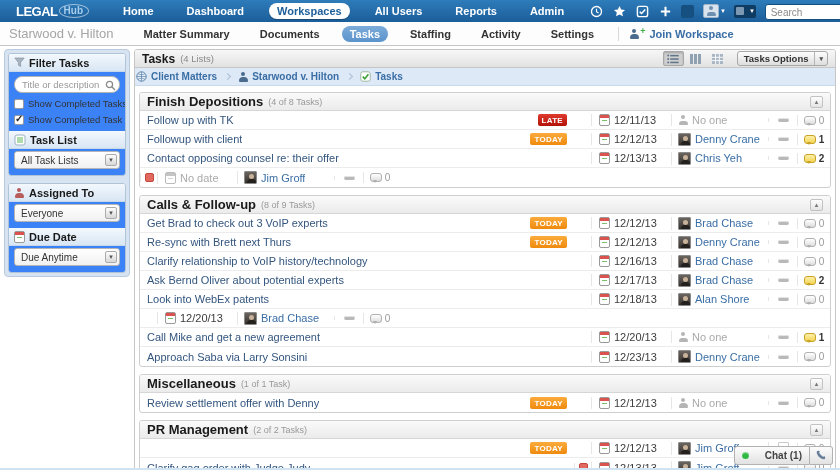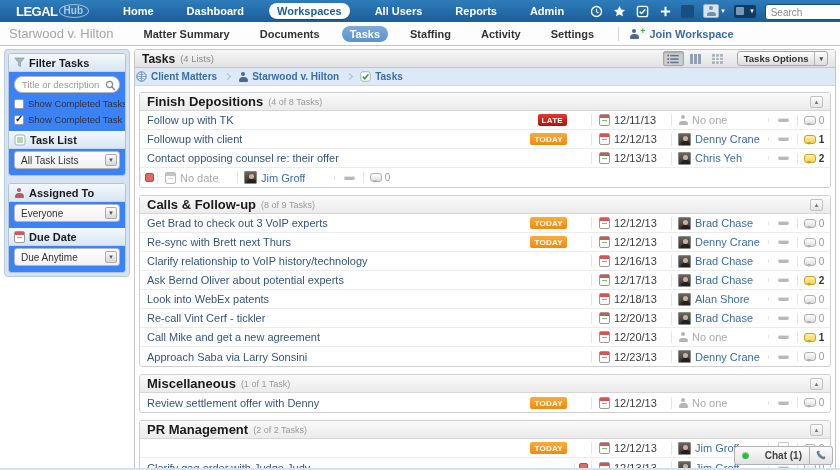--- a/index.html
+++ b/index.html
@@ -587,23 +587,20 @@
             </div>
             <div class="cell-dash">
               <span class="dash-ico"></span>
             </div>
             <div class="cell-comments">
               <span class="bubble"></span>
               <span>0</span>
             </div>
           </div>
           <div class="task-row">
-            <div class="cell-title">
-              <a class="t-link">Re-call Vint Cerf - tickler</a>
-            </div>
             <div class="cell-prio"></div>
             <div class="cell-date">
               <span class="cal"></span>
               <span>12/20/13</span>
             </div>
             <div class="cell-assignee">
               <span class="avatar"></span>
               <a class="a-link">Brad Chase</a>
             </div>
             <div class="cell-dash">

